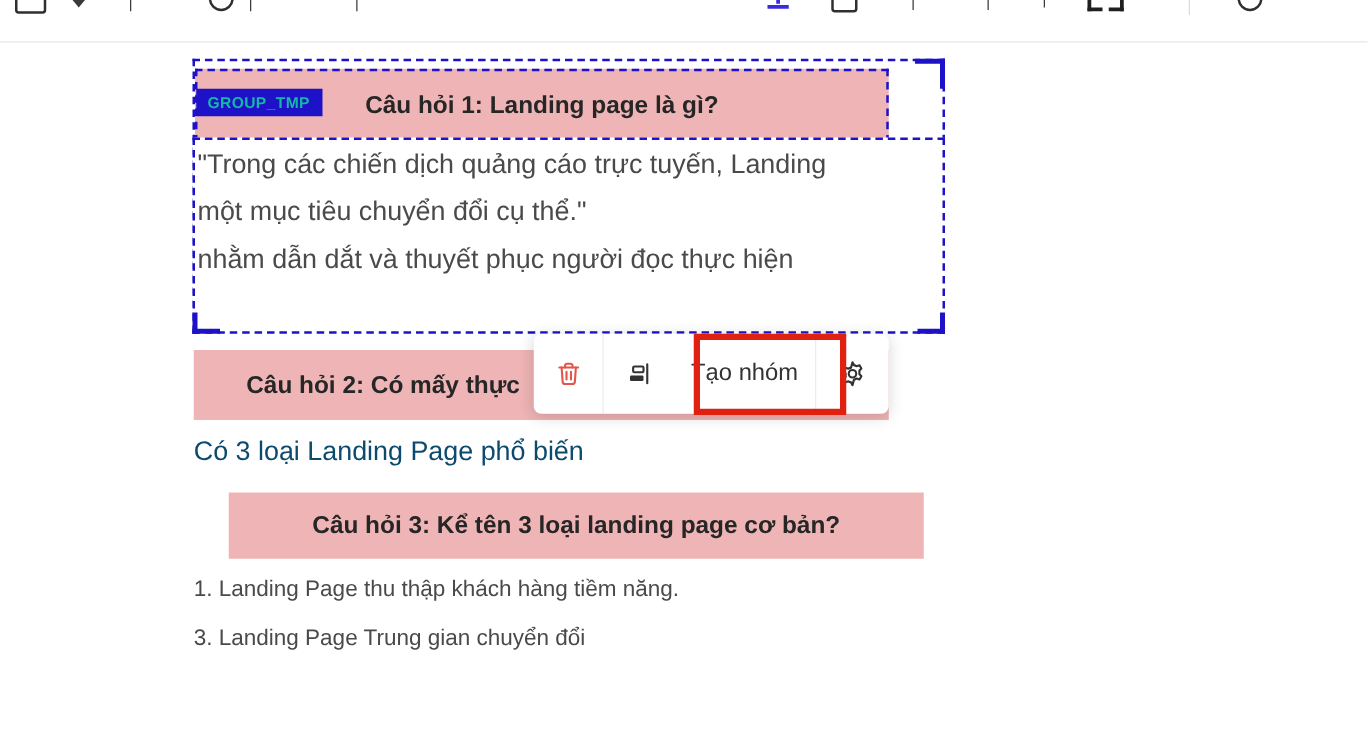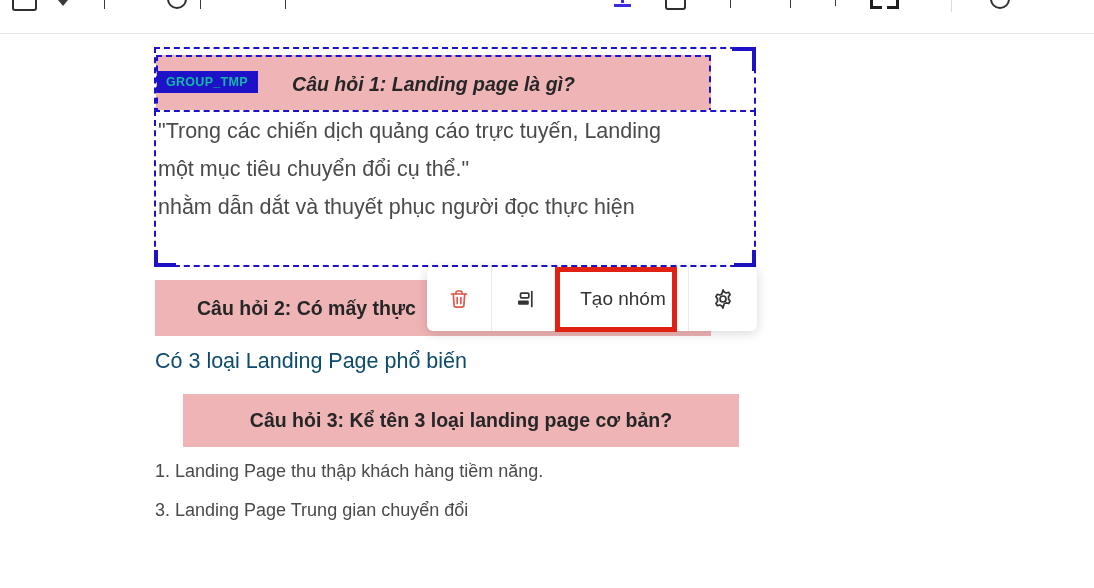--- a/index.html
+++ b/index.html
@@ -39,21 +39,21 @@
     position:absolute;right:-2px;top:-2px;width:20px;height:20px;
     border-top:4px solid #1d12c8;border-right:4px solid #1d12c8;
   }
   .group-label{
     position:absolute;left:157px;top:55px;z-index:6;
     background:#1d12c8;color:#14b8a6;font-size:12.5px;font-weight:bold;
     letter-spacing:.3px;padding:4px 10px 4px 9px;margin-top:16px;
   }
   .heading1{
     left:156px;top:55px;width:555px;height:59px;
-    border:2px dashed #1d12c8;box-sizing:border-box;font-style:italic;
+    border:2px dashed #1d12c8;box-sizing:border-box;
   }
   .para-box{
     position:absolute;left:154px;top:110px;width:602px;height:157px;
     border:2px dashed #1d12c8;box-sizing:border-box;background:#fff;
   }
   .para-box .line{
     height:38px;line-height:38px;font-size:21.5px;color:#4a4a4a;
     padding-left:2px;white-space:nowrap;
   }
   .corner-bl{
@@ -75,21 +75,21 @@
   .heading3{
     left:155px;top:394px;width:556px;height:53px;margin-left:28px;
   }
   .answer-list{position:absolute;left:155px;top:452px;width:640px;}
   .answer-list .item{
     height:39px;line-height:39px;font-size:18px;color:#4a4a4a;white-space:nowrap;
   }
 
   
   .floating-toolbar{
-    position:absolute;left:427px;top:267px;width:330px;height:64px;
+    position:absolute;left:427px;top:267px;width:284px;height:64px;
     background:#fff;border-radius:6px;z-index:20;
     box-shadow:0 2px 12px rgba(0,0,0,.16);
     display:flex;align-items:center;
   }
   .tb-btn{
     height:100%;display:flex;align-items:center;justify-content:center;
     cursor:pointer;background:transparent;border:none;padding:0;
   }
   .tb-sep{width:1px;height:100%;background:#ececec;}
   .tb-trash{width:64px;}

